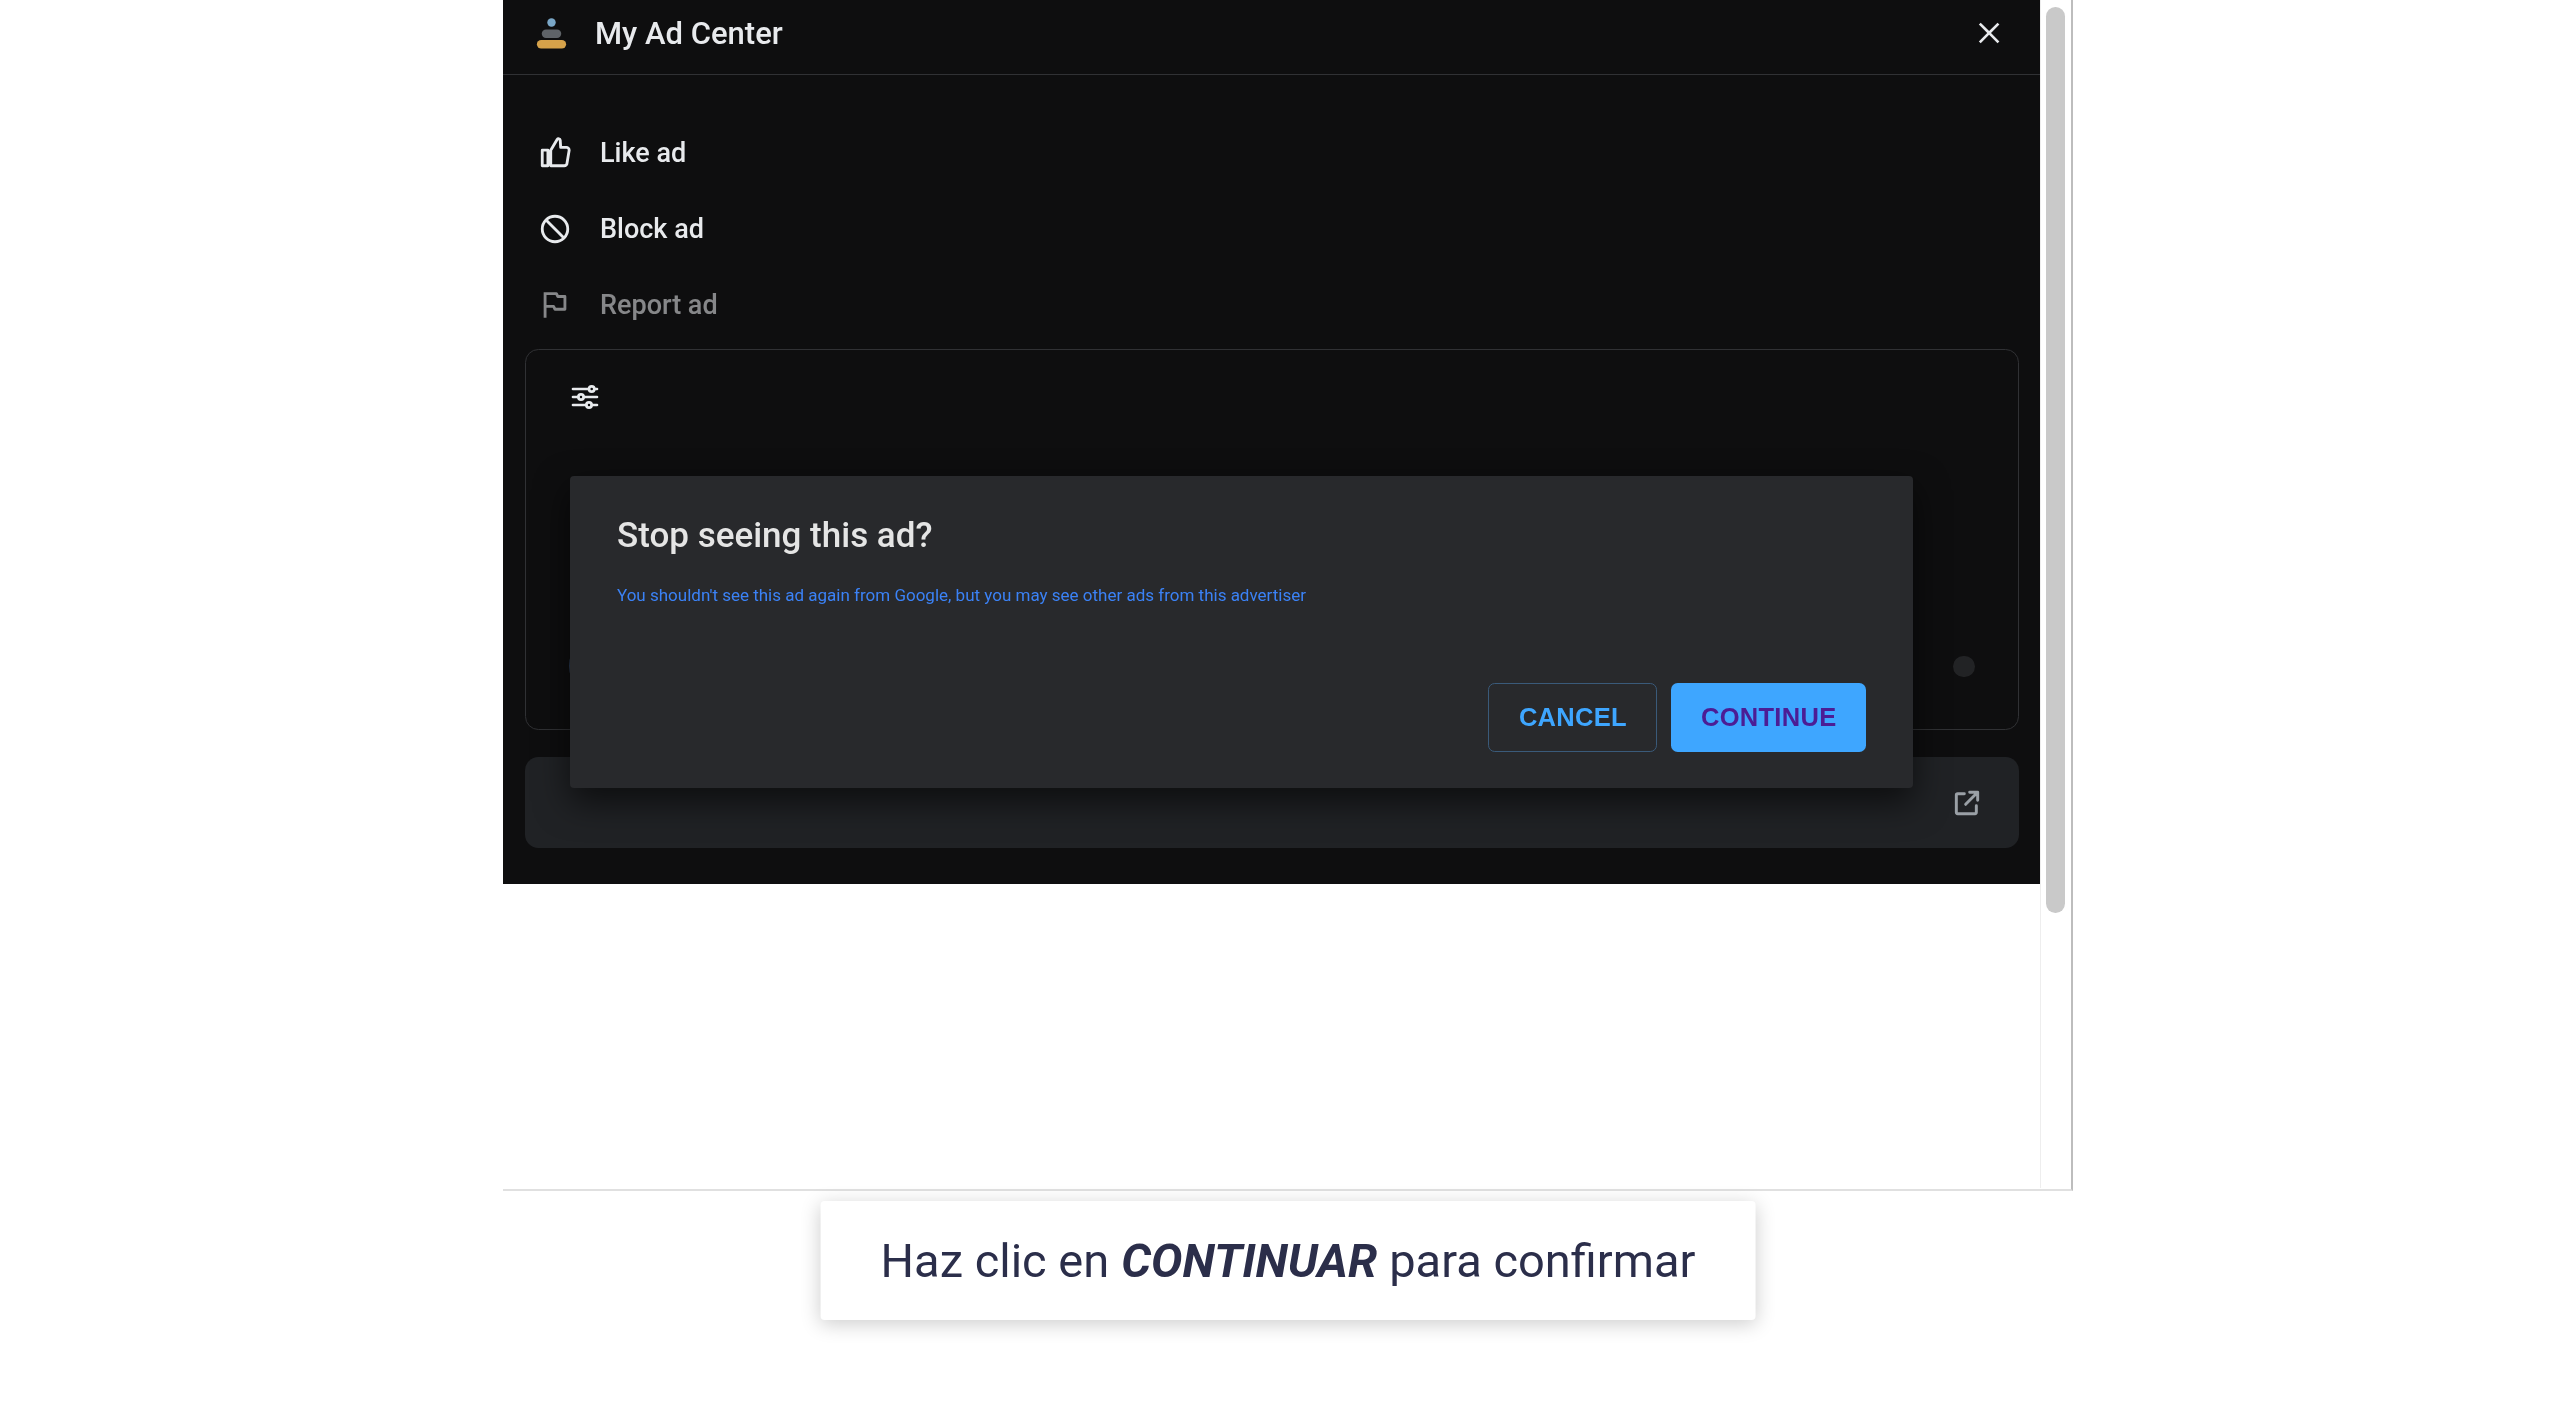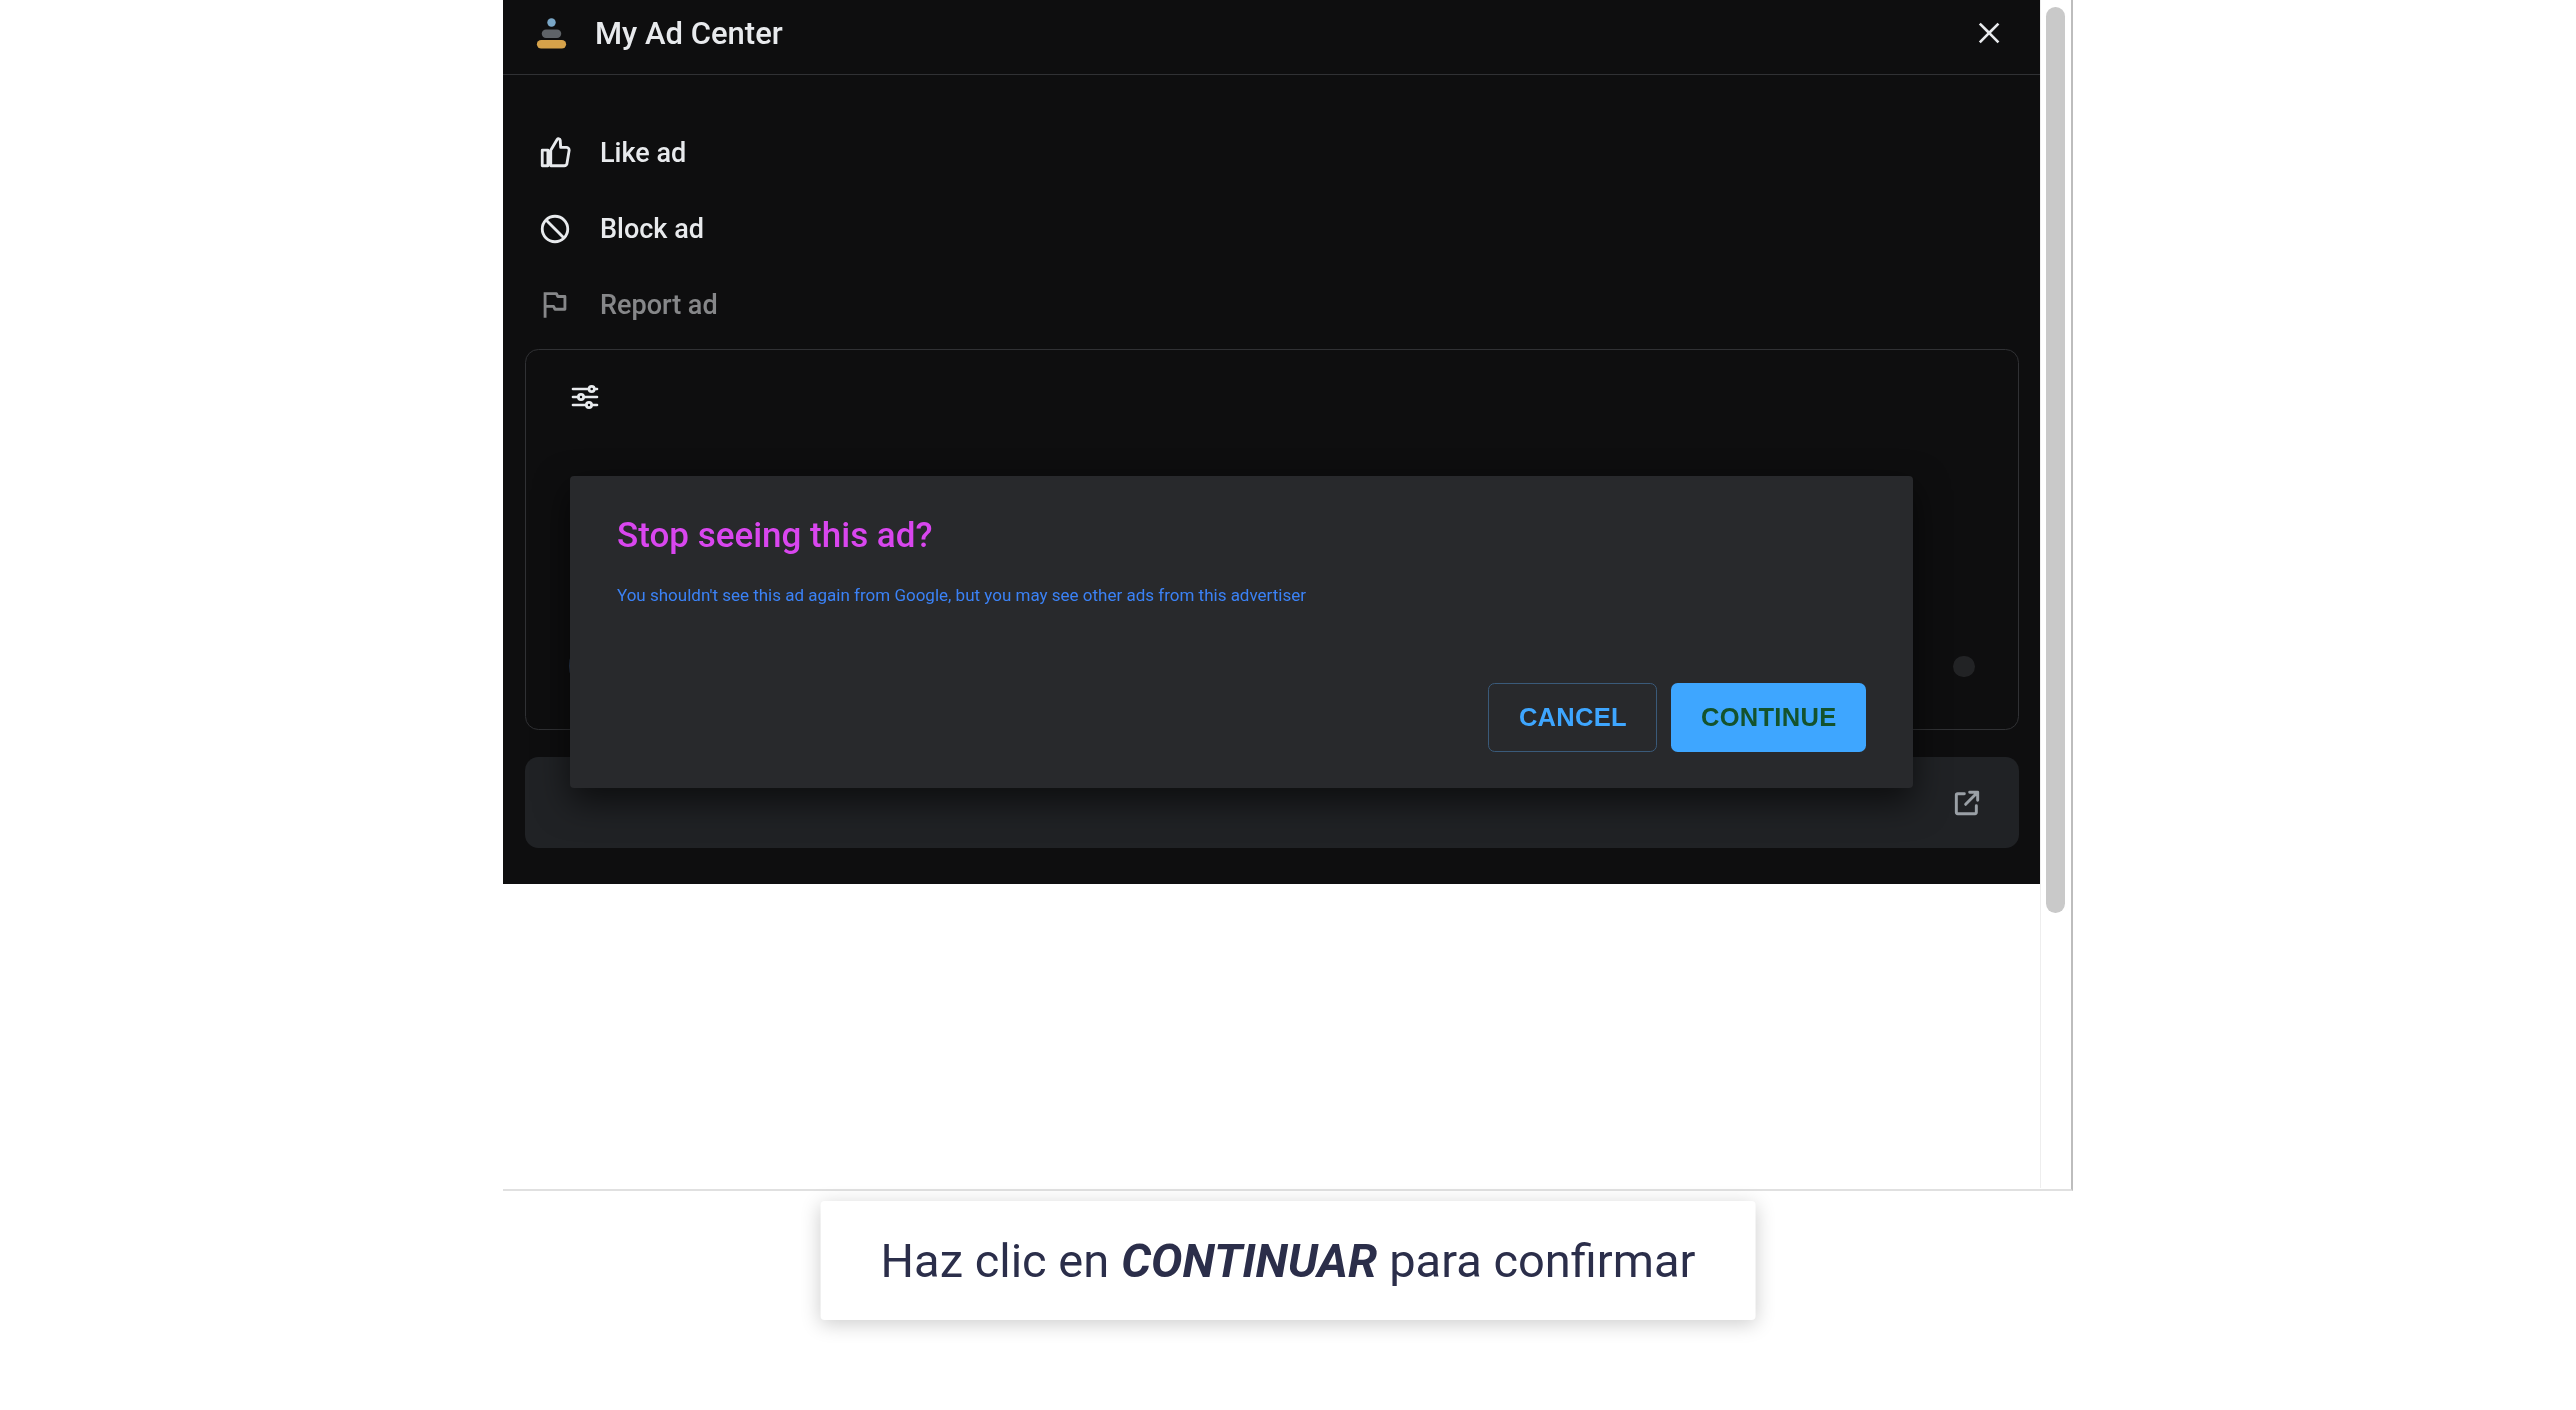--- a/index.html
+++ b/index.html
@@ -29,26 +29,26 @@
   .avatar { width:64px; height:64px; border-radius:50%; background:#2b3b53; }
   .adv-name { color:#9aa0a6; font-size:31px; font-weight:500; letter-spacing:0.3px; }
   .ctrl-dot { width:21.5px; height:21.5px; border-radius:50%; background:#9aa0a6; opacity:.15; }
 
   
   .customize { margin: 27px 21.5px 0 21.5px; background:#202225; border-radius:13.4px; display:flex; align-items:center; padding: 29.5px 36px; color:#9aa0a6; font-size:28px; font-weight:500; }
   .ext-icon { margin-left:auto; color:#9aa0a6; }
 
   
   .modal { position:absolute; left: 67px; right:127px; top:476px; background:#28292c; border-radius:4px; padding: 39px 47px 36px 47px; box-shadow: 0 13.4px 34px rgba(0,0,0,.6); }
-  .modal-title { color:#d946ef; font-size:35px; font-weight:500; margin-bottom: 27px; }
+  .modal-title { color:#e5e5e5; font-size:35px; font-weight:500; margin-bottom: 27px; }
   .modal-body { color:#3b82f6; font-size:17px; line-height:1.5; max-width: 1107px; }
   .modal-actions { display:flex; justify-content:flex-end; gap: 14px; margin-top: 74px; }
   .btn { font-size:25.5px; font-weight:600; letter-spacing:0.3px; padding: 19px 29.5px; border-radius:6.7px; cursor:pointer; }
   .btn-cancel { background:transparent; color:#3ea6ff; border:1.3px solid #3a5a7a; }
-  .btn-continue { background:#3ea6ff; color:#14532d; border:none;text-align:right; }
+  .btn-continue { background:#3ea6ff; color:#4c1d95; border:none;text-align:right; }
 
   
   .caption { position:absolute; left:50%; transform:translateX(-50%); top: 1201px; background:#ffffff; border-radius:4px; box-shadow: 0 4px 20px rgba(0,0,0,.20); padding: 32px 60px; display:flex; align-items:flex-end; gap: 12px; white-space:nowrap; }
   .caption span { color:#2b2e4a; font-size:47px; }
   .caption .italic { font-style:italic; font-weight:700; }
 
   svg { display:block; }
 </style>
 </head>
 <body>

